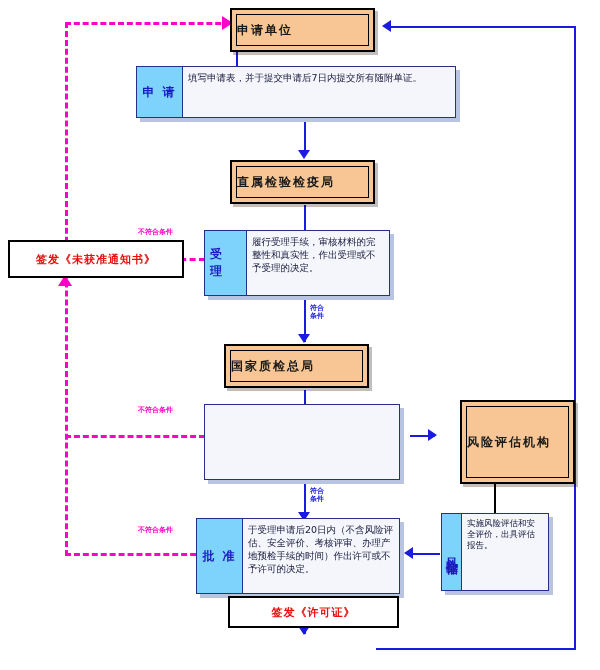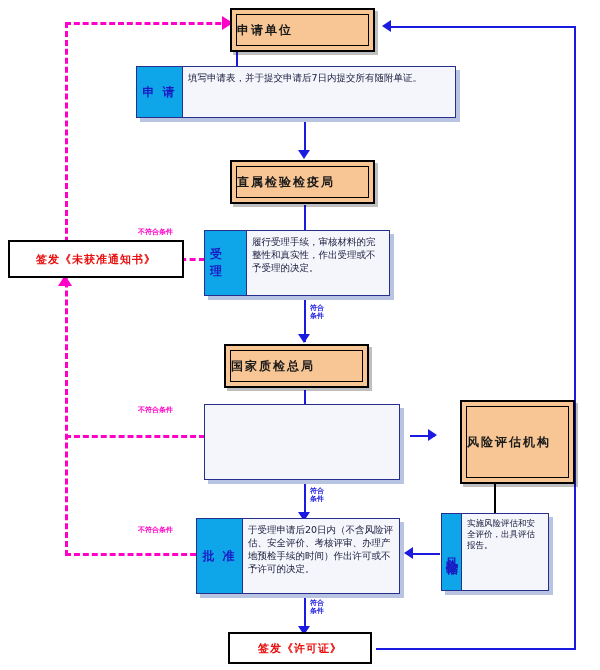--- a/index.html
+++ b/index.html
@@ -43,21 +43,21 @@
     box-shadow: 4px 4px 0 #b9c4e2;
   }
   .panel .ptitle {
     flex: 0 0 auto;
     border-right: 1px solid #26308c;
     display: flex; align-items: center; justify-content: center;
     font-size: 12px; font-weight: bold; color: #1b1bc4;
     letter-spacing: 2px;
     padding: 0 5px;
     box-sizing: border-box;
-    background: #0ea5e9;
+    background: #7dd3fc;
   }
   .panel .ptitle.vert {
     writing-mode: vertical-rl;
     letter-spacing: 2px;
     padding: 4px 2px;
   }
   .panel .pbody {
     flex: 1 1 auto;
     font-size: 9.5px;
     line-height: 13px;
@@ -229,17 +229,17 @@
     </div>
   </div>
 
   <div class="panel" style="left:441px; top:513px; width:108px; height:78px;">
     <div class="ptitle vert" style="width:20px;">风险评估</div>
     <div class="pbody" style="font-size:8.5px; line-height:11px;">
       <span>实施风险评估和安全评价，出具评估报告。</span>
     </div>
   </div>
 
-  <div class="term-box" style="left:228px; top:632px; width:144px; height:32px;">
+  <div class="term-box" style="left:228px; top:596px; width:171px; height:32px;">
     <span class="lbl">签发《许可证》</span>
   </div>
 
 </div>
 
 </body></html>

